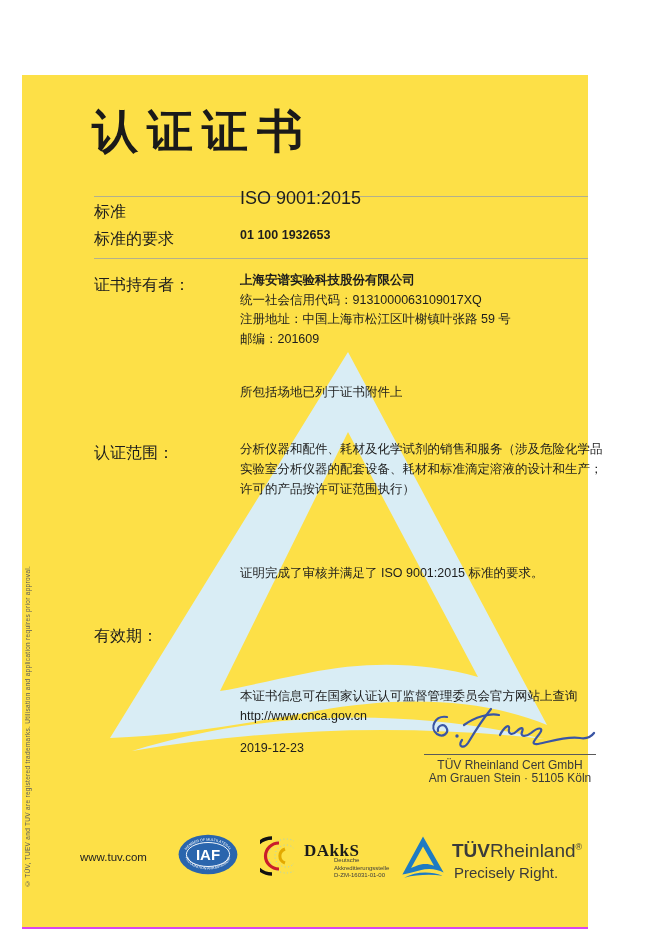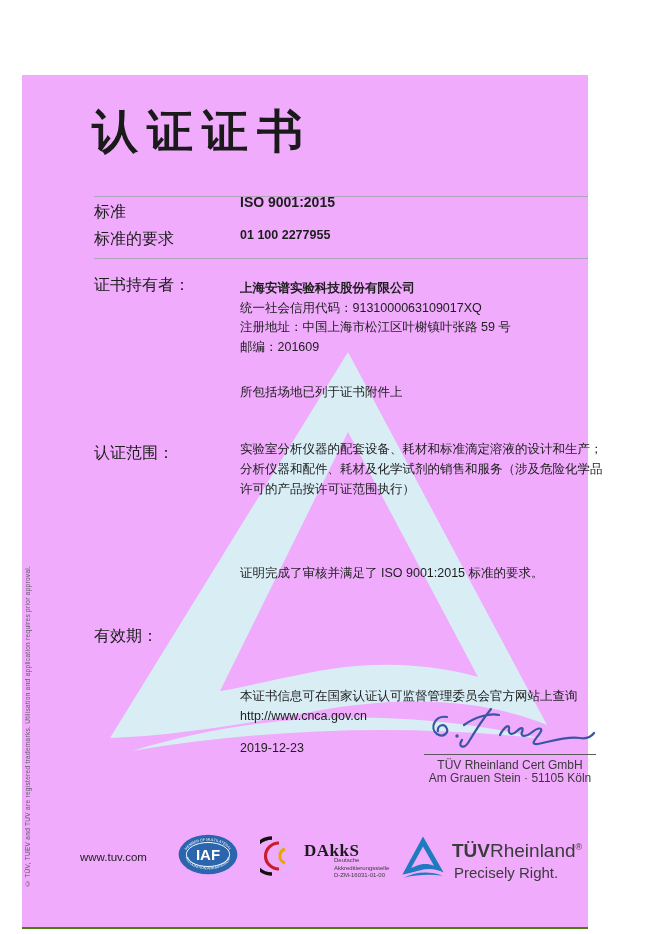--- a/index.html
+++ b/index.html
@@ -1,44 +1,44 @@
 <!DOCTYPE html>
 <html><head>
 <meta charset="utf-8">
 <style>
   * { margin: 0; padding: 0; box-sizing: border-box; }
   html, body { width: 660px; height: 934px; background: #ffffff; overflow: hidden; }
   body { font-family: "Liberation Sans", sans-serif; color: #1d1d1d; position: relative; }
 
   .page {
     position: absolute; left: 22px; top: 75px; width: 566px; height: 854px;
-    background: #f0abfc;
-    border-bottom: 2px solid #4d7c0f;
+    background: #fde047;
+    border-bottom: 2px solid #d946ef;
   }
   .layer { position: absolute; inset: 0; }
   .content { z-index: 2; }
   .watermark-layer { z-index: 1; }
 
   .title {
     position: absolute; left: 70px; top: 26px;
     font-size: 46px; font-weight: bold; letter-spacing: 9px; color: #1a1a1a;
   }
   .rule { position: absolute; left: 72px; right: 0; height: 1px; background: #9aa0a4; opacity: .75; }
   .rule1 { top: 121px; }
   .rule2 { top: 183px; }
 
   .lbl { position: absolute; left: 72px; font-size: 16px; color: #1d1d1d; }
   .val { position: absolute; left: 218px; font-size: 12.5px; color: #1d1d1d; }
 
-  .std-value { top: 119px; font-size: 14px; font-weight: bold; }
+  .std-value { top: 113px; font-size: 18px; font-weight: normal; }
   .reg-value { top: 153px; font-weight: bold; }
 
   .block { position: absolute; left: 218px; font-size: 12.5px; color: #1d1d1d; }
   .block div { line-height: 19.5px; white-space: nowrap; }
-  .holder-name { font-weight: bold; margin-top: 8px; }
+  .holder-name { font-weight: bold; }
 
   .scope-block div { line-height: 20px; }
   .validity-block div { line-height: 19px; }
 
   .sig-svg { position: absolute; left: 400px; top: 628px; width: 180px; height: 48px; }
   .sig-line { position: absolute; left: 402px; top: 679px; width: 172px; height: 1px; background: #5a5a5a; }
   .sig-text { position: absolute; left: 402px; top: 684px; width: 172px; text-align: center;
               font-size: 12px; line-height: 13px; color: #3a3a3a; }
 
   .website { position: absolute; left: 58px; top: 776px; font-size: 11.5px; color: #222; }
@@ -82,37 +82,37 @@
     <div class="side-note">© TÜV, TUEV and TUV are registered trademarks. Utilisation and application requires prior approval.</div>
 
     <div class="title">认证证书</div>
 
     <div class="rule rule1"></div>
 
     <div class="lbl" style="top:127px">标准</div>
     <div class="val std-value">ISO 9001:2015</div>
 
     <div class="lbl" style="top:154px">标准的要求</div>
-    <div class="val reg-value">01 100 2277955</div>
+    <div class="val reg-value">01 100 1932653</div>
 
     <div class="rule rule2"></div>
 
     <div class="lbl" style="top:200px">证书持有者：</div>
     <div class="block" style="top:196px">
       <div class="holder-name">上海安谱实验科技股份有限公司</div>
       <div>统一社会信用代码：9131000063109017XQ</div>
       <div>注册地址：中国上海市松江区叶榭镇叶张路 59 号</div>
       <div>邮编：201609</div>
     </div>
     <div class="block" style="top:309px">所包括场地已列于证书附件上</div>
 
     <div class="lbl" style="top:368px">认证范围：</div>
     <div class="block scope-block" style="top:364px">
+      <div>分析仪器和配件、耗材及化学试剂的销售和服务（涉及危险化学品</div>
       <div>实验室分析仪器的配套设备、耗材和标准滴定溶液的设计和生产；</div>
-      <div>分析仪器和配件、耗材及化学试剂的销售和服务（涉及危险化学品</div>
       <div>许可的产品按许可证范围执行）</div>
     </div>
 
     <div class="block" style="top:490px">证明完成了审核并满足了 ISO 9001:2015 标准的要求。</div>
 
     <div class="lbl" style="top:551px">有效期：</div>
 
     <div class="block" style="top:613px">本证书信息可在国家认证认可监督管理委员会官方网站上查询</div>
     <div class="block" style="top:634px">http://www.cnca.gov.cn</div>
 

